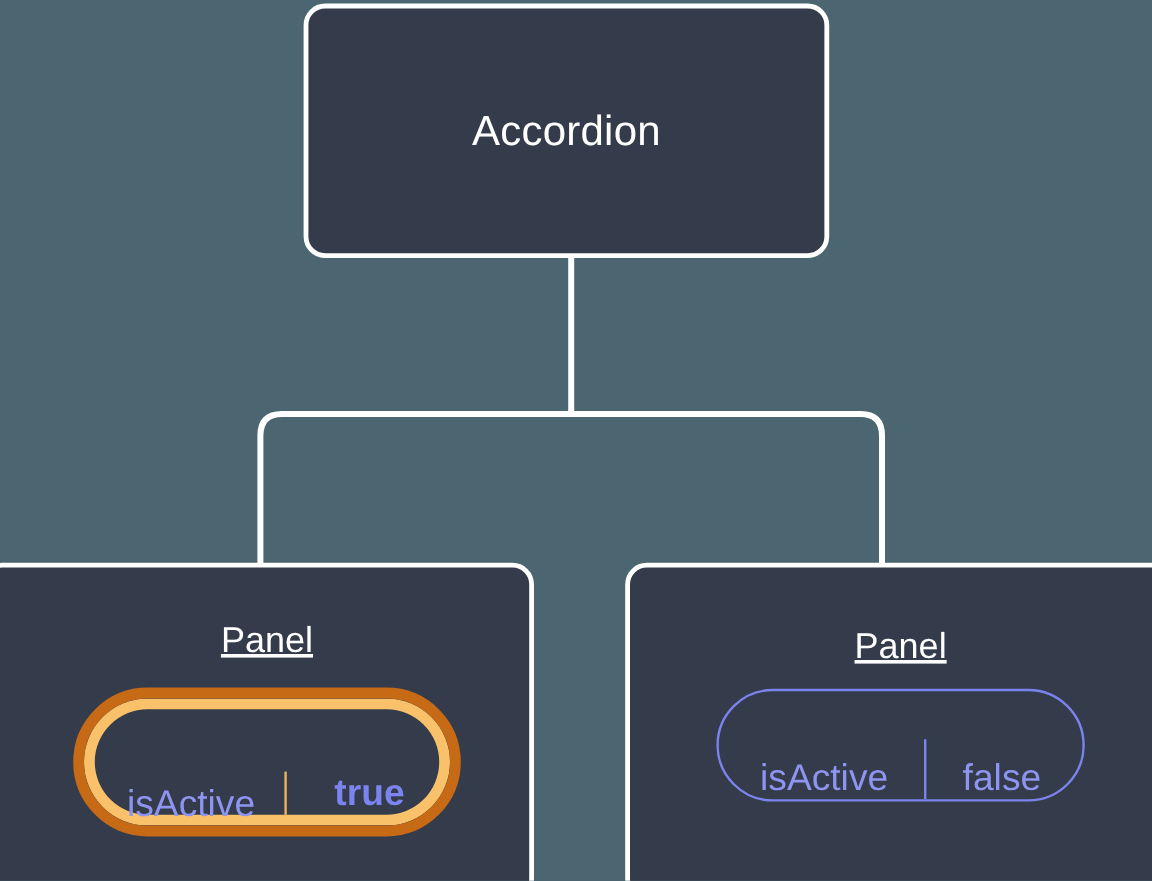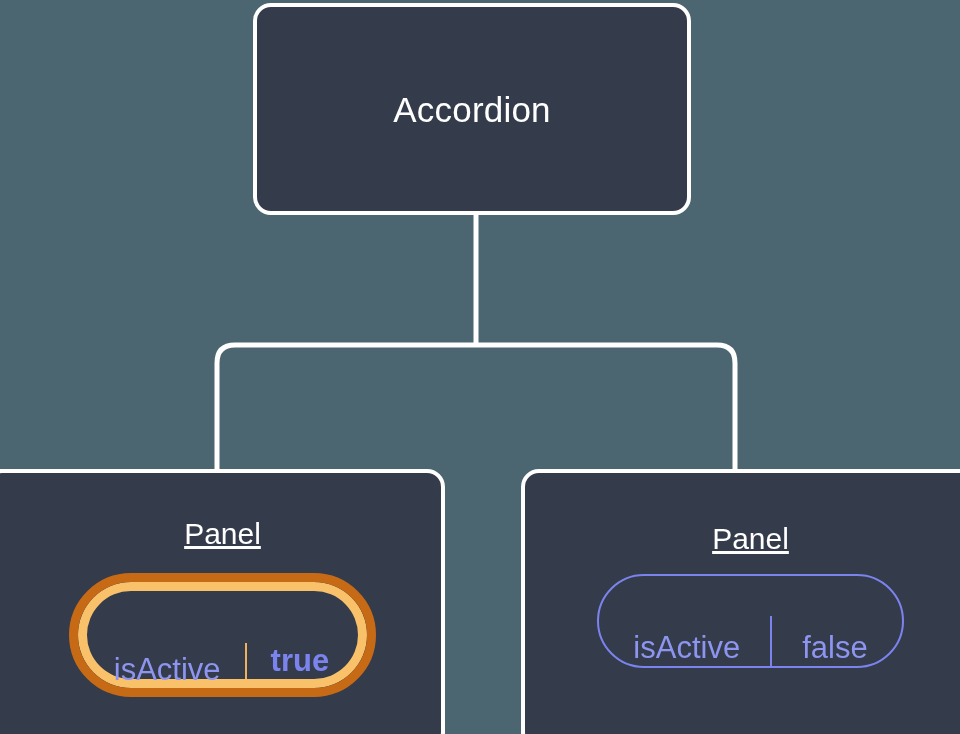--- a/index.html
+++ b/index.html
@@ -144,21 +144,21 @@
     justify-content: center;
     color: #8d95f0;
     font-size: 31px;
     white-space: nowrap;
   }
   .pill--highlight .pill-key {
     padding: 0 24px 0 36px;
     font-weight: 400;
   }
   .pill--highlight .pill-val {
-    padding: 0 38px 0 24px;
+    padding: 0 38px 0 40px;
     font-weight: 700;
     color: #7b84ee;
     border-left: 2px solid #f0b15c;
     margin: 9px 0;
   }
 </style>
 </head>
 <body>
 
 <div id="stage">

